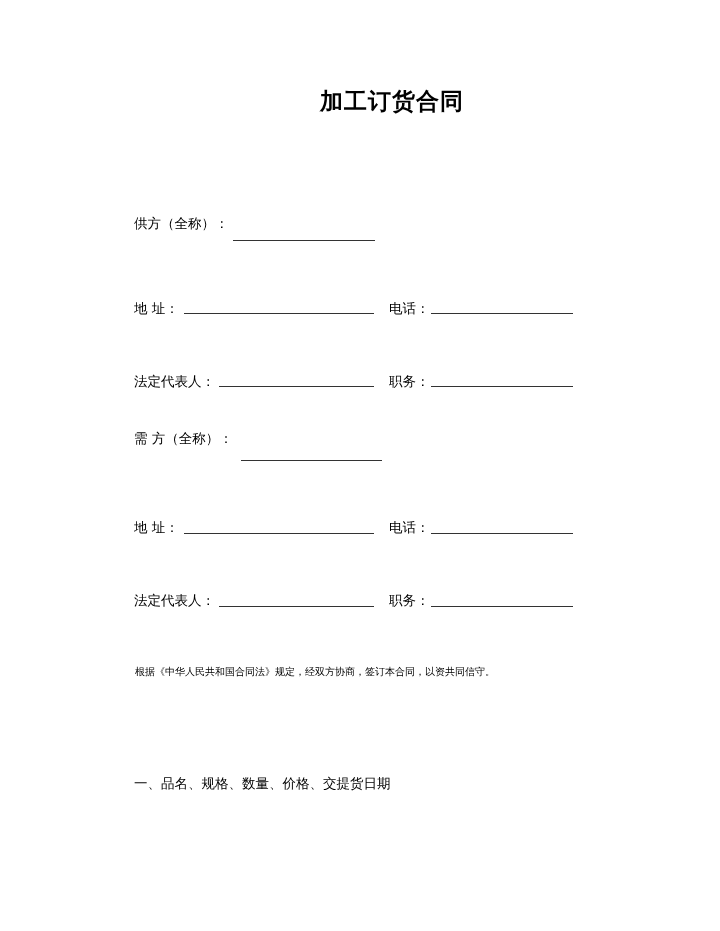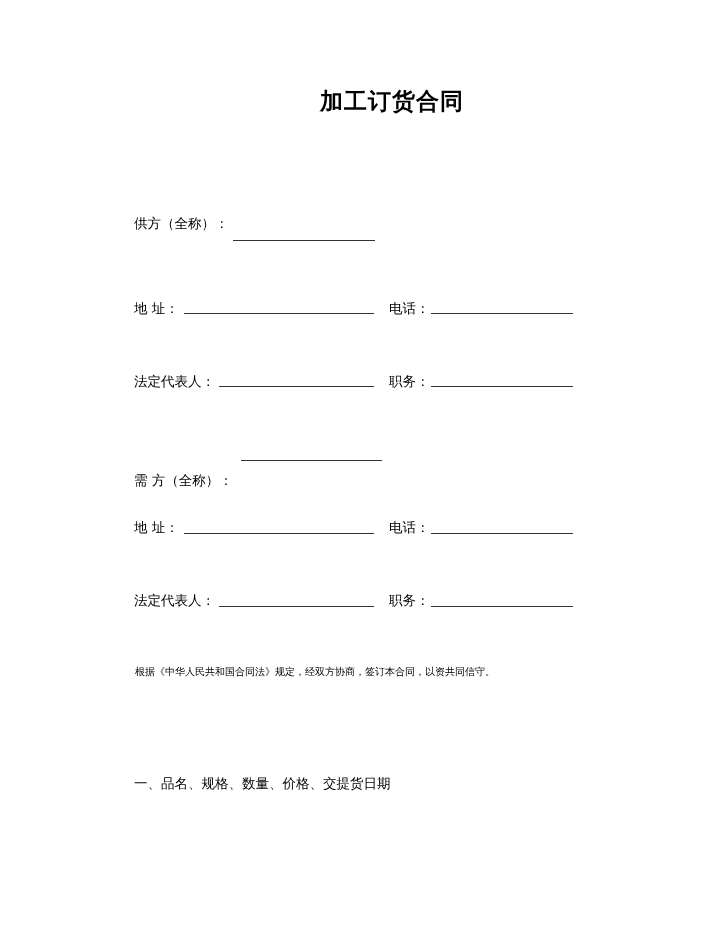--- a/index.html
+++ b/index.html
@@ -57,21 +57,21 @@
 <div class="line" style="left:134px; top:298px;">地  址：</div>
 <div class="blank" style="left:184px; width:190px; top:313px;"></div>
 <div class="line" style="left:389px; top:298px;">电话：</div>
 <div class="blank" style="left:431px; width:142px; top:313px;"></div>
 
 <div class="line" style="left:134px; top:371px;">法定代表人：</div>
 <div class="blank" style="left:219px; width:155px; top:386px;"></div>
 <div class="line" style="left:389px; top:371px;">职务：</div>
 <div class="blank" style="left:431px; width:142px; top:386px;"></div>
 
-<div class="line" style="left:134px; top:470px;text-align:right;">需 方（全称）：</div>
+<div class="line" style="left:134px; top:428px;text-align:right;">需 方（全称）：</div>
 <div class="blank" style="left:241px; width:141px; top:460px;"></div>
 
 <div class="line" style="left:134px; top:517px;">地  址：</div>
 <div class="blank" style="left:184px; width:190px; top:533px;"></div>
 <div class="line" style="left:389px; top:517px;">电话：</div>
 <div class="blank" style="left:431px; width:142px; top:533px;"></div>
 
 <div class="line" style="left:134px; top:590px;">法定代表人：</div>
 <div class="blank" style="left:219px; width:155px; top:606px;"></div>
 <div class="line" style="left:389px; top:590px;">职务：</div>

